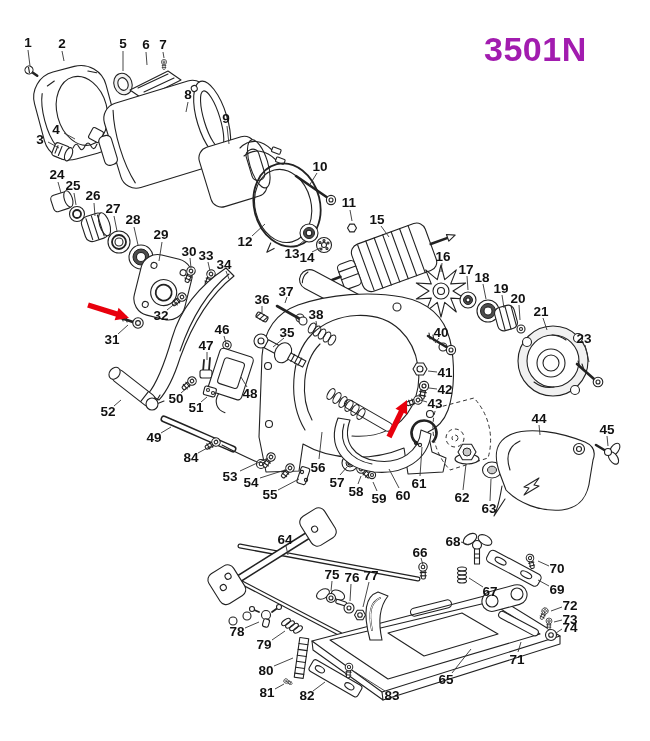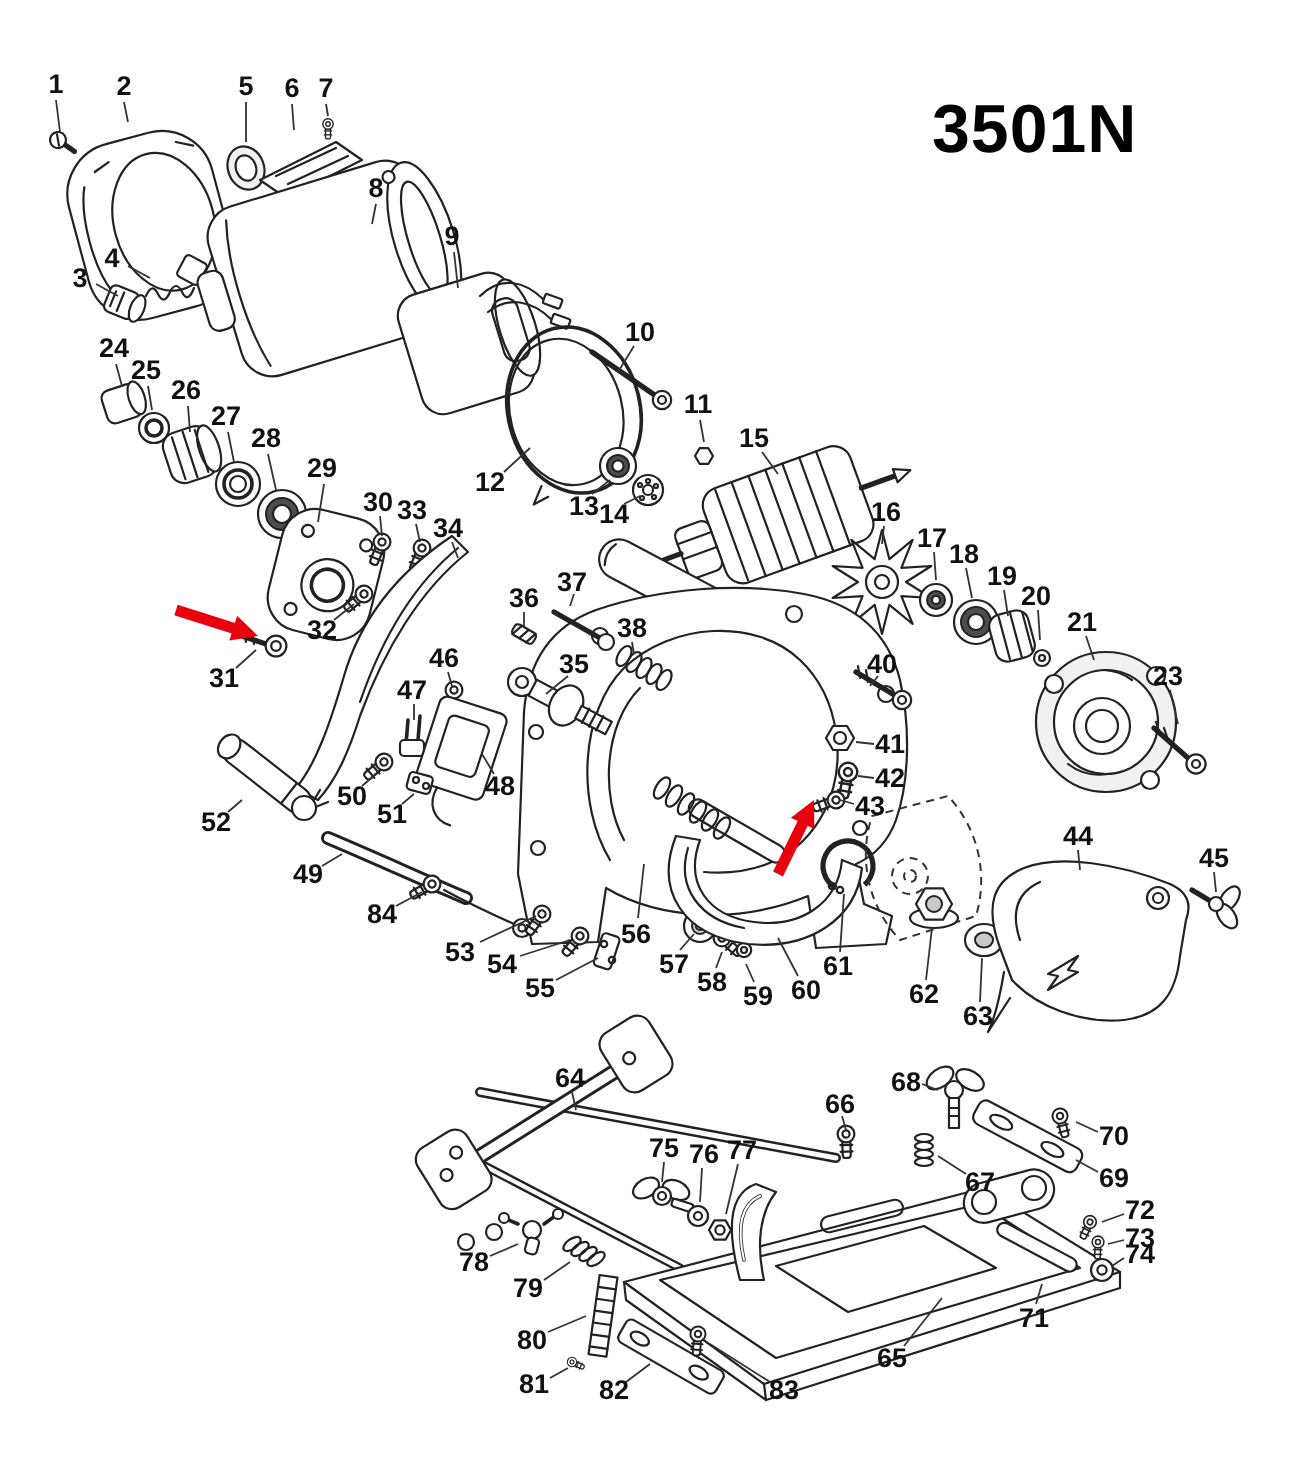--- a/index.html
+++ b/index.html
@@ -1,19 +1,19 @@
 <!DOCTYPE html>
 <html><head>
 <meta charset="utf-8">
 <style>
   html,body{margin:0;padding:0;background:#fff;}
   .canvas{position:relative;width:650px;height:741px;background:#fff;overflow:hidden;
           font-family:"Liberation Sans",sans-serif;}
-  .title{position:absolute;left:466px;top:30px;width:130px;font-size:34px;font-weight:900;
-         color:#000000;letter-spacing:.5px;font-family:"Liberation Sans",sans-serif;margin-top:16px;}
+  .title{position:absolute;left:484px;top:30px;width:130px;font-size:34px;font-weight:900;
+         color:#a21caf;letter-spacing:.5px;font-family:"Liberation Sans",sans-serif;}
   .watermark{position:absolute;left:6px;top:500px;font-size:31px;font-weight:400;
              color:#ececec;white-space:nowrap;user-select:none;}
   svg{position:absolute;left:0;top:0;}
   
   .s1{stroke:#222;stroke-width:1.1;fill:none;stroke-linecap:round;stroke-linejoin:round}
   .s2{stroke:#222;stroke-width:1.8;fill:none;stroke-linecap:round}
   .th{stroke:#222;stroke-width:2.6;fill:none;stroke-linecap:round}
   .fw{fill:#fff;stroke:#222;stroke-width:1.1;stroke-linejoin:round}
   .fg{fill:#f1f1f1;stroke:#222;stroke-width:1.1;stroke-linejoin:round}
   .fd{fill:#4d4d4d;stroke:#222;stroke-width:1}

